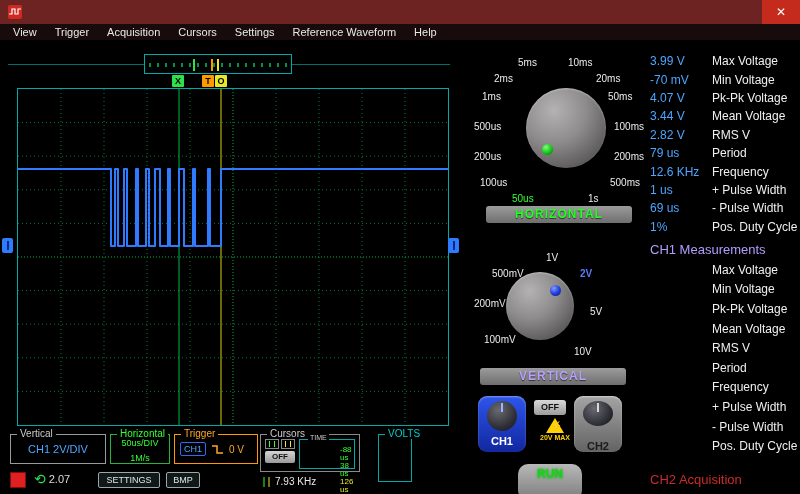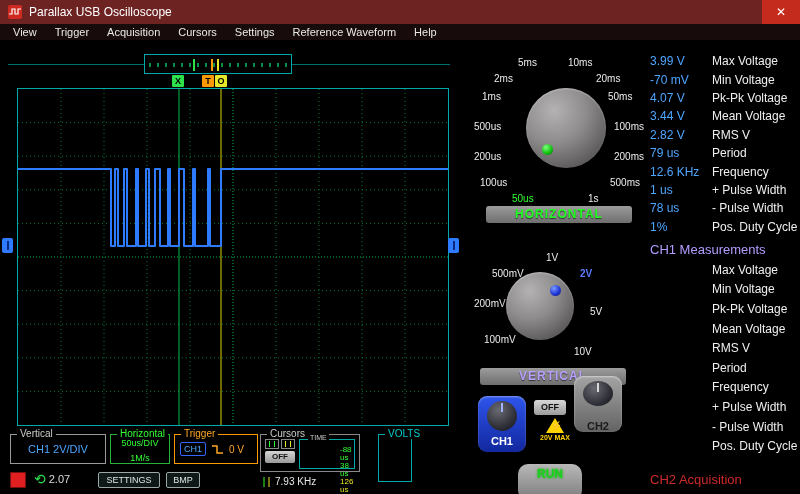--- a/index.html
+++ b/index.html
@@ -81,21 +81,21 @@
   .knob-h { left:66px; top:44px; width:80px; height:80px; }
   .knob-v { left:46px; top:228px; width:68px; height:68px; }
   .knob-dot { position:absolute; width:11px; height:11px; border-radius:50%; }
   .dot-green { left:16px; top:56px; background:radial-gradient(circle at 35% 30%, #7dff7d, #14c514 55%, #056a05); }
   .dot-blue { left:44px; top:13px; background:radial-gradient(circle at 35% 30%, #7d9dff, #2038d8 55%, #0a1470); }
   .ctrl-bar { position:absolute; height:17px; background:linear-gradient(#9c9c9c,#6e6e6e); border-radius:3px; text-align:center; font-size:12px; font-weight:bold; line-height:17px; letter-spacing:1px; text-shadow:0 1px 1px rgba(0,0,0,.6); }
   .bar-h { left:26px; top:162px; width:146px; color:#2f2; }
   .bar-v { left:20px; top:324px; width:146px; color:#b9a0ff; }
   .ch-btn { position:absolute; width:48px; height:56px; border-radius:9px; display:flex; flex-direction:column; align-items:center; justify-content:flex-start; padding-top:5px; cursor:pointer; }
   .ch1 { left:18px; top:352px; background:linear-gradient(#2e55ec,#11279e); box-shadow:inset 0 1px 2px rgba(255,255,255,.4); }
-  .ch2 { left:114px; top:332px; background:linear-gradient(#a4a4a4,#636363); box-shadow:inset 0 1px 2px rgba(255,255,255,.5);gap:10px; }
+  .ch2 { left:114px; top:352px; background:linear-gradient(#a4a4a4,#636363); box-shadow:inset 0 1px 2px rgba(255,255,255,.5);gap:10px; }
   .ch-knob { width:30px; height:30px; border-radius:50%; background:radial-gradient(circle at 38% 30%, #6a6a72, #2c2c34 65%, #141418); position:relative; }
   .ch-knob i { position:absolute; left:50%; top:2px; width:2px; height:9px; margin-left:-1px; background:#9fb2ff; }
   .ch2 .ch-knob i { background:#d8d8d8; }
   .ch-label { font-size:11px; font-weight:bold; margin-top:4px; }
   .ch1 .ch-label { color:#fff; } .ch2 .ch-label { color:#1c1c1c; }
   .off-btn { position:absolute; left:74px; top:356px; width:32px; height:15px; background:linear-gradient(#d8d8d8,#9c9c9c); color:#111; font-size:9px; font-weight:bold; text-align:center; line-height:15px; border-radius:3px; cursor:pointer; }
   .warn { position:absolute; left:78px; top:374px; width:34px; text-align:center; }
   .warn-tri { width:0; height:0; margin:0 auto; border-left:9px solid transparent; border-right:9px solid transparent; border-bottom:15px solid #ffd400; position:relative; }
   .warn-bolt { position:absolute; left:12px; top:3px; font-size:9px; color:#000; }
   .warn-text { color:#ffd400; font-size:7px; font-weight:bold; margin-top:1px; }
@@ -118,21 +118,20 @@
 <body>
 
 <div class="window">
 
   <div class="titlebar">
     <span class="app-icon">
       <svg width="12" height="8" viewBox="0 0 12 8">
           <polyline points="0,6 3,6 3,1 6,1 6,6 9,6 9,1 12,1" fill="none" stroke="#fff" stroke-width="1.2"></polyline>
         </svg>
     </span>
-    <span class="title-text">Parallax USB Oscilloscope</span>
     <span class="close-btn">
         <span>✕</span>
       </span>
   </div>
 
   <div class="menubar">
     <span class="menu-item">View</span>
     <span class="menu-item">Trigger</span>
     <span class="menu-item">Acquisition</span>
     <span class="menu-item">Cursors</span>
@@ -329,21 +328,21 @@
           </div>
         <div class="mrow">
             <span class="mval">12.6 KHz</span>
             <span class="mlabel">Frequency</span>
           </div>
         <div class="mrow">
             <span class="mval">1 us</span>
             <span class="mlabel">+ Pulse Width</span>
           </div>
         <div class="mrow">
-            <span class="mval">78 us</span>
+            <span class="mval">69 us</span>
             <span class="mlabel">- Pulse Width</span>
           </div>
         <div class="mrow">
             <span class="mval">1%</span>
             <span class="mlabel">Pos. Duty Cycle</span>
           </div>
       </div>
       <div class="mhead mh-ch1">CH1 Measurements</div>
 
       <div class="mgroup mg-ch2">

